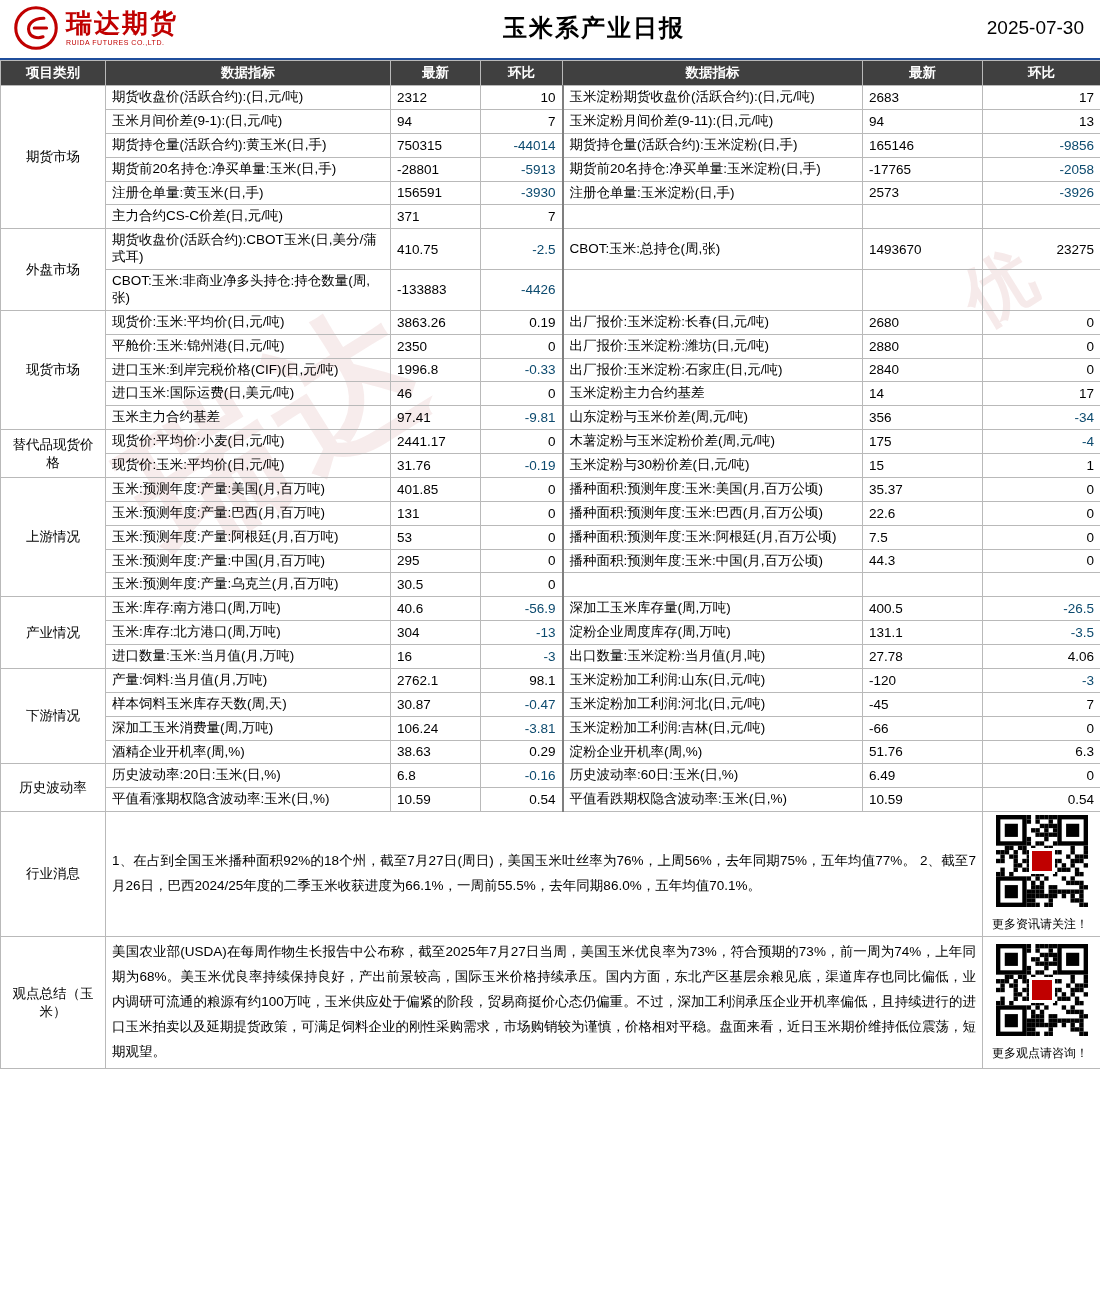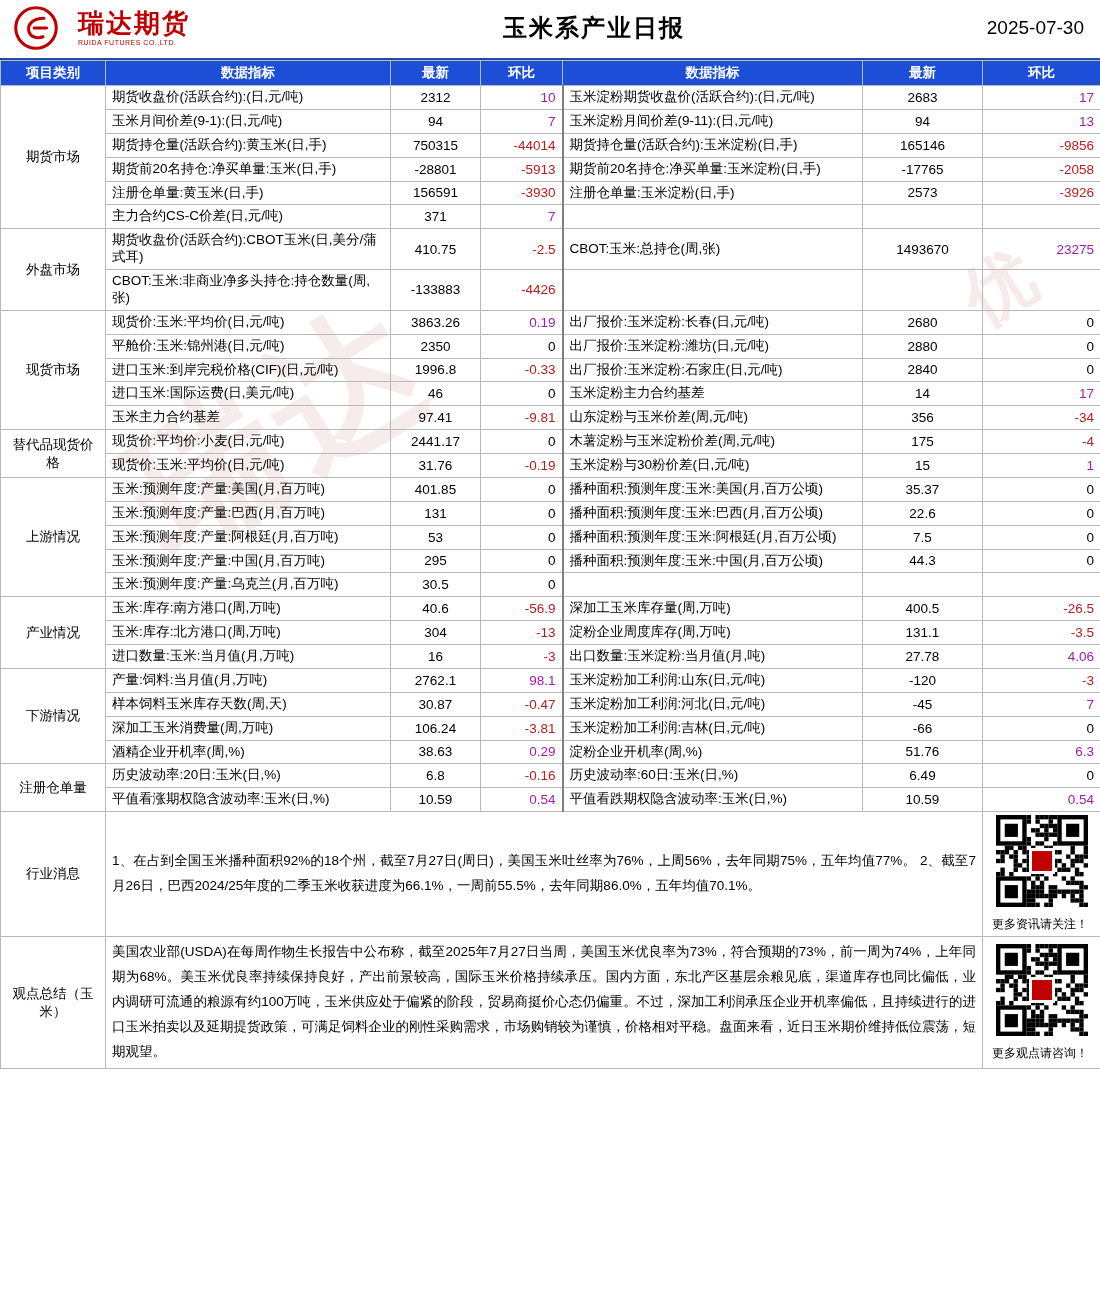--- a/index.html
+++ b/index.html
@@ -11,49 +11,49 @@
     -webkit-font-smoothing:antialiased;
   }
   .page{width:1100px;position:relative;overflow:hidden;}
 
   
   .header{
     display:flex;align-items:center;justify-content:space-between;
     padding:6px 16px 8px 14px;
     border-bottom:2px solid #1f4e9c;
   }
-  .brand{display:flex;align-items:center;gap:20px;min-width:260px;}
+  .brand{display:flex;align-items:center;gap:8px;min-width:260px;}
   .brand-logo{width:44px;height:44px;flex:none;}
   .brand-text{display:flex;flex-direction:column;line-height:1;}
   .brand-cn{font-size:26px;font-weight:bold;color:#c00000;letter-spacing:2px;}
   .brand-en{font-size:7px;color:#c00000;letter-spacing:.5px;margin-top:3px;}
   .doc-title{font-size:24px;font-weight:bold;letter-spacing:2px;flex:1;text-align:center;}
   .doc-date{font-size:19px;min-width:170px;text-align:right;}
 
   
   table.main{border-collapse:collapse;width:1100px;table-layout:fixed;}
   table.main td,table.main th{
     border:1px solid #b9b9b9;
     font-size:13.5px;
     padding:3px 6px;
     vertical-align:middle;
   }
   thead th{
-    background:#1d4ed8;color:#fff;font-weight:bold;font-size:15px;
+    background:#404040;color:#fff;font-weight:bold;font-size:15px;
     text-align:center;border:1px solid #1f4e9c;padding:6px 4px;
   }
   .cat{
     text-align:center;font-size:15px;
     border-left:2px solid #7f7f7f;
   }
   td.label{text-align:left;line-height:1.25;}
-  td.val{text-align:center;padding-right:10px;}
+  td.val{text-align:left;padding-right:10px;}
   td.chg{text-align:right;padding-right:10px;}
-  .up{color:#a21caf;}
-  .down{color:#b91c1c;margin-top:44px;}
+  .up{color:#000000;}
+  .down{color:#0c4a6e;margin-top:44px;}
   .flat{color:#000;}
   .sep-row td{border-top:2px solid #7f7f7f;}
   .mid-border{border-left:2px solid #7f7f7f !important;}
 
   
   .news-cat{text-align:center;font-size:15px;line-height:1.3;}
   .news-body{font-size:14.5px;line-height:1.85;text-align:justify;padding:10px 14px;}
   .qr-cell{text-align:center;padding:8px 4px;}
   .qr-box{width:92px;height:92px;margin:0 auto;}
   .qr-caption{font-size:12px;margin-top:6px;text-align:right;padding-right:6px;}
@@ -336,21 +336,21 @@
         </tr>
         <tr>
           <td class="label">酒精企业开机率(周,%)</td>
           <td class="val">38.63</td>
           <td class="chg up">0.29</td>
           <td class="label mid-border">淀粉企业开机率(周,%)</td>
           <td class="val">51.76</td>
           <td class="chg up">6.3</td>
         </tr>
         <tr class="sep-row">
-          <td class="cat" rowspan="2">注册仓单量</td>
+          <td class="cat" rowspan="2">历史波动率</td>
           <td class="label">历史波动率:20日:玉米(日,%)</td>
           <td class="val">6.8</td>
           <td class="chg down">-0.16</td>
           <td class="label mid-border">历史波动率:60日:玉米(日,%)</td>
           <td class="val">6.49</td>
           <td class="chg flat">0</td>
         </tr>
         <tr>
           <td class="label">平值看涨期权隐含波动率:玉米(日,%)</td>
           <td class="val">10.59</td>

